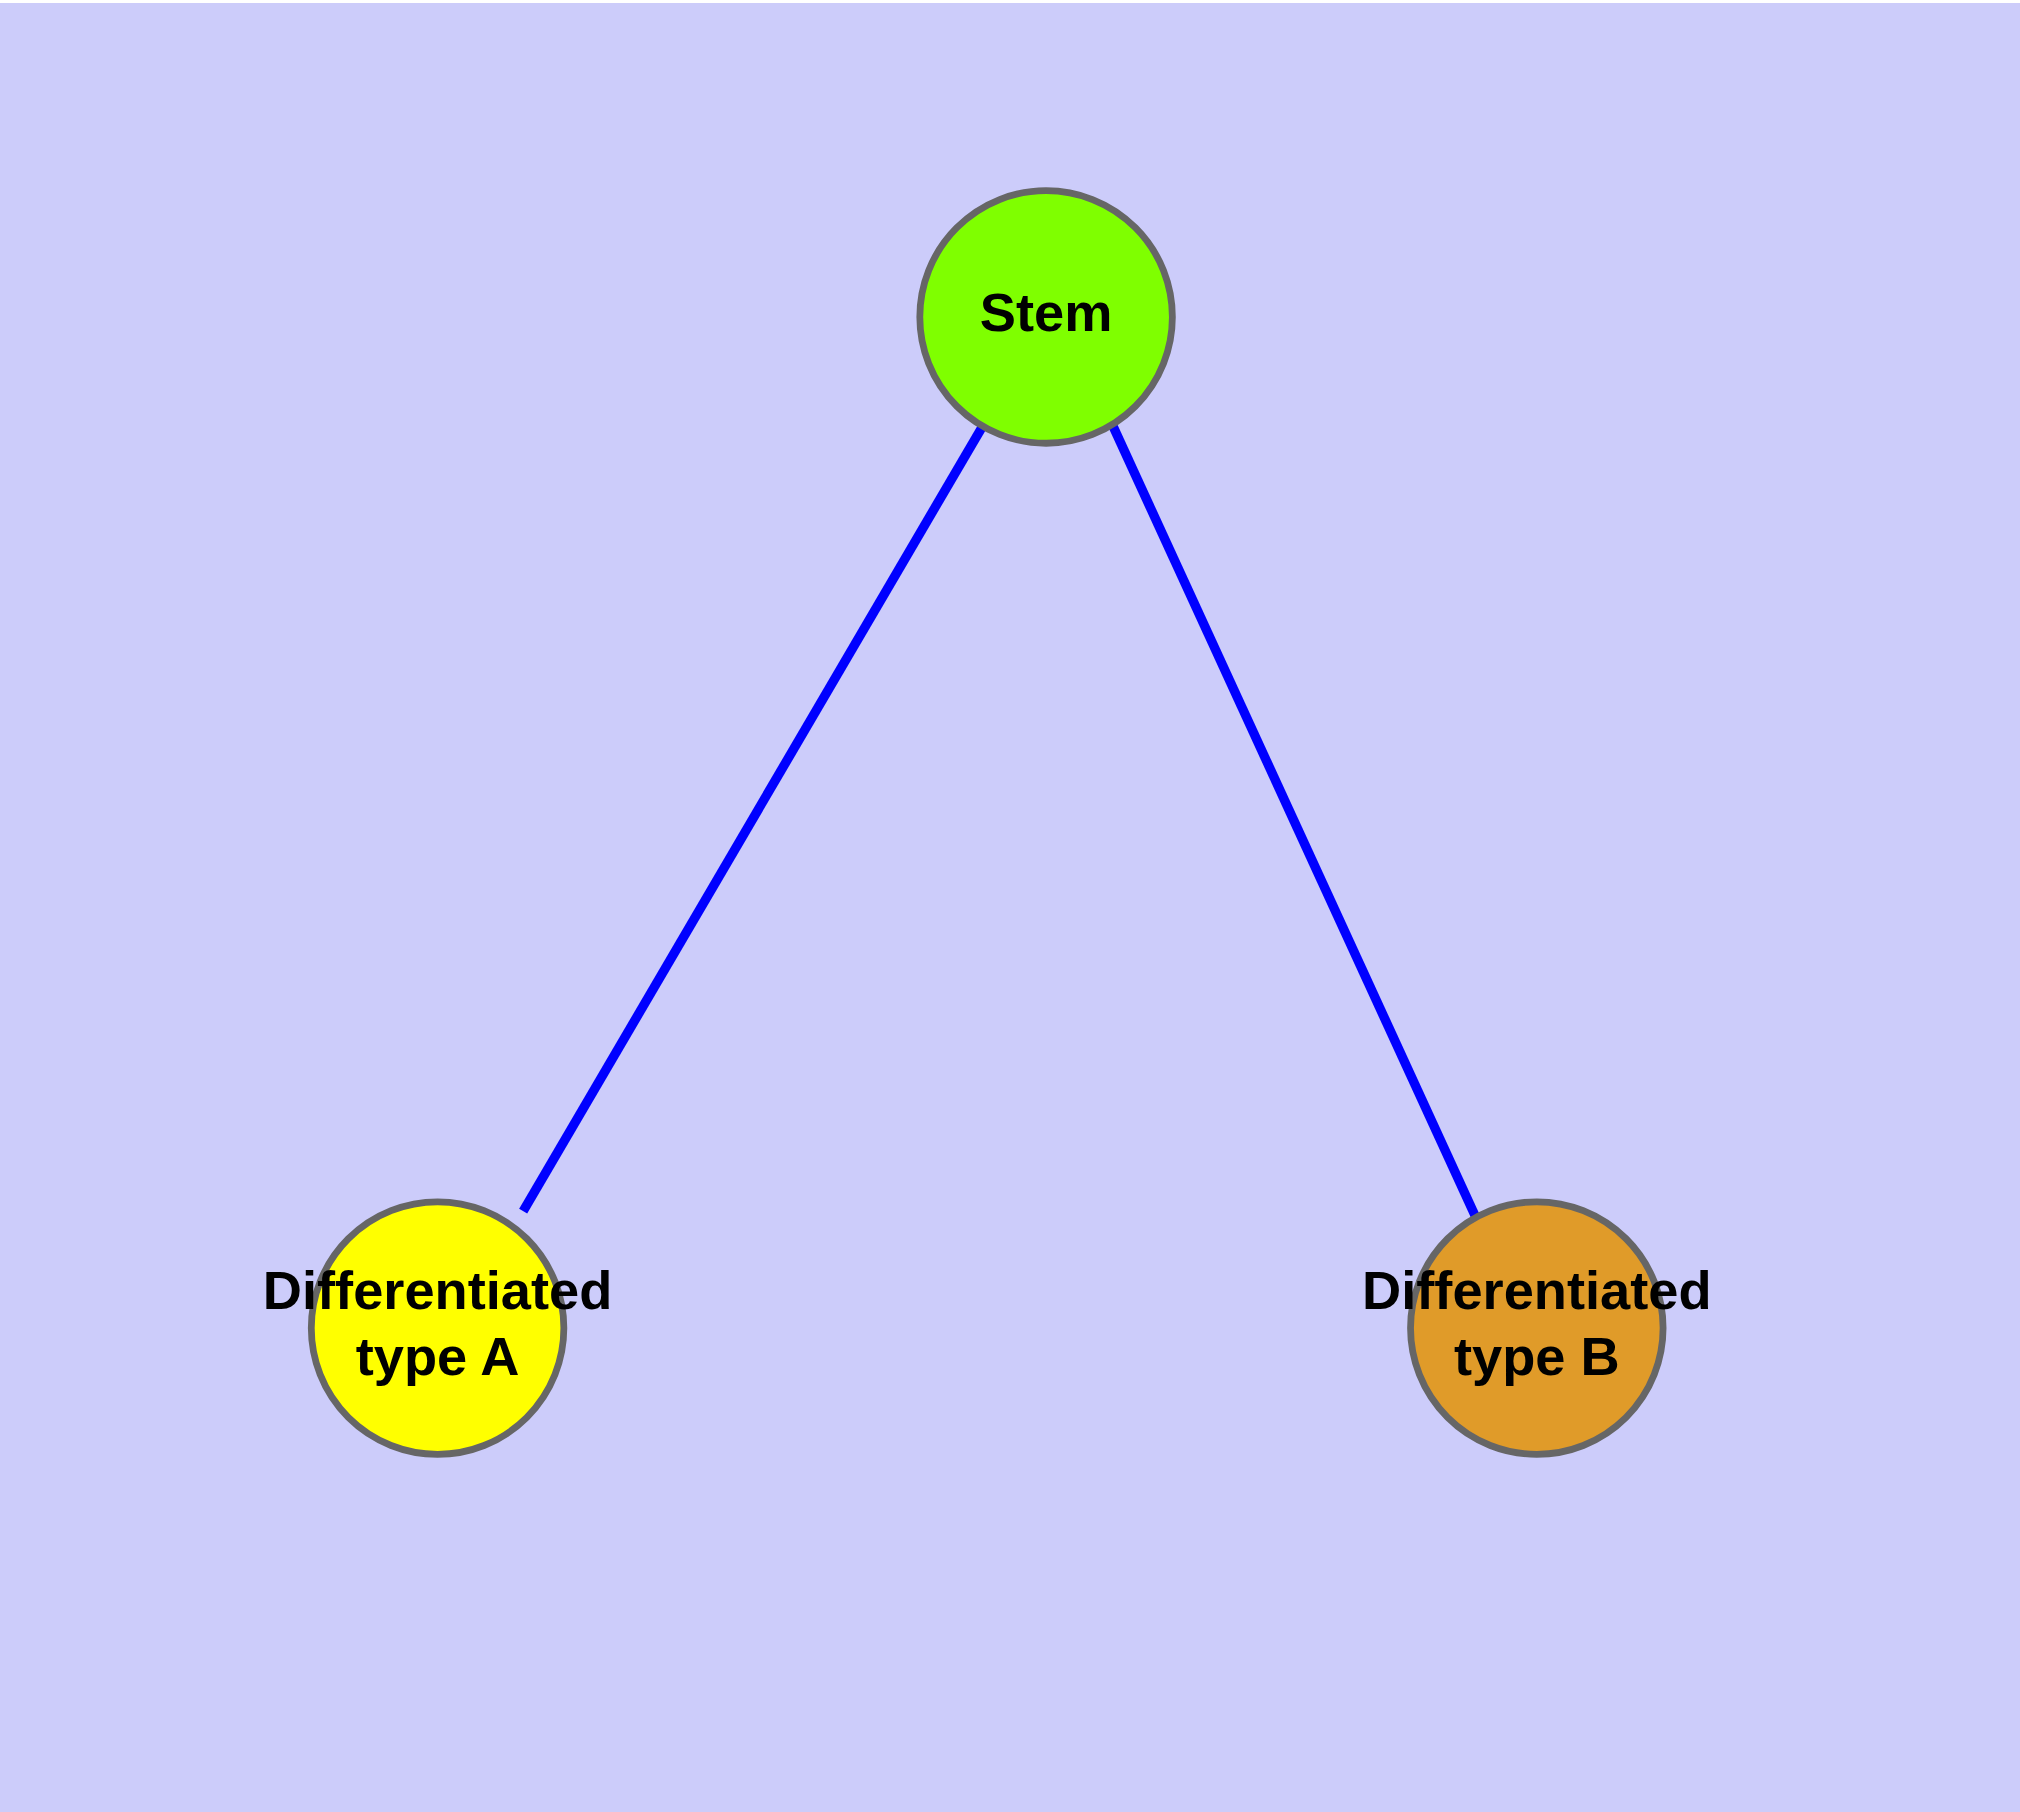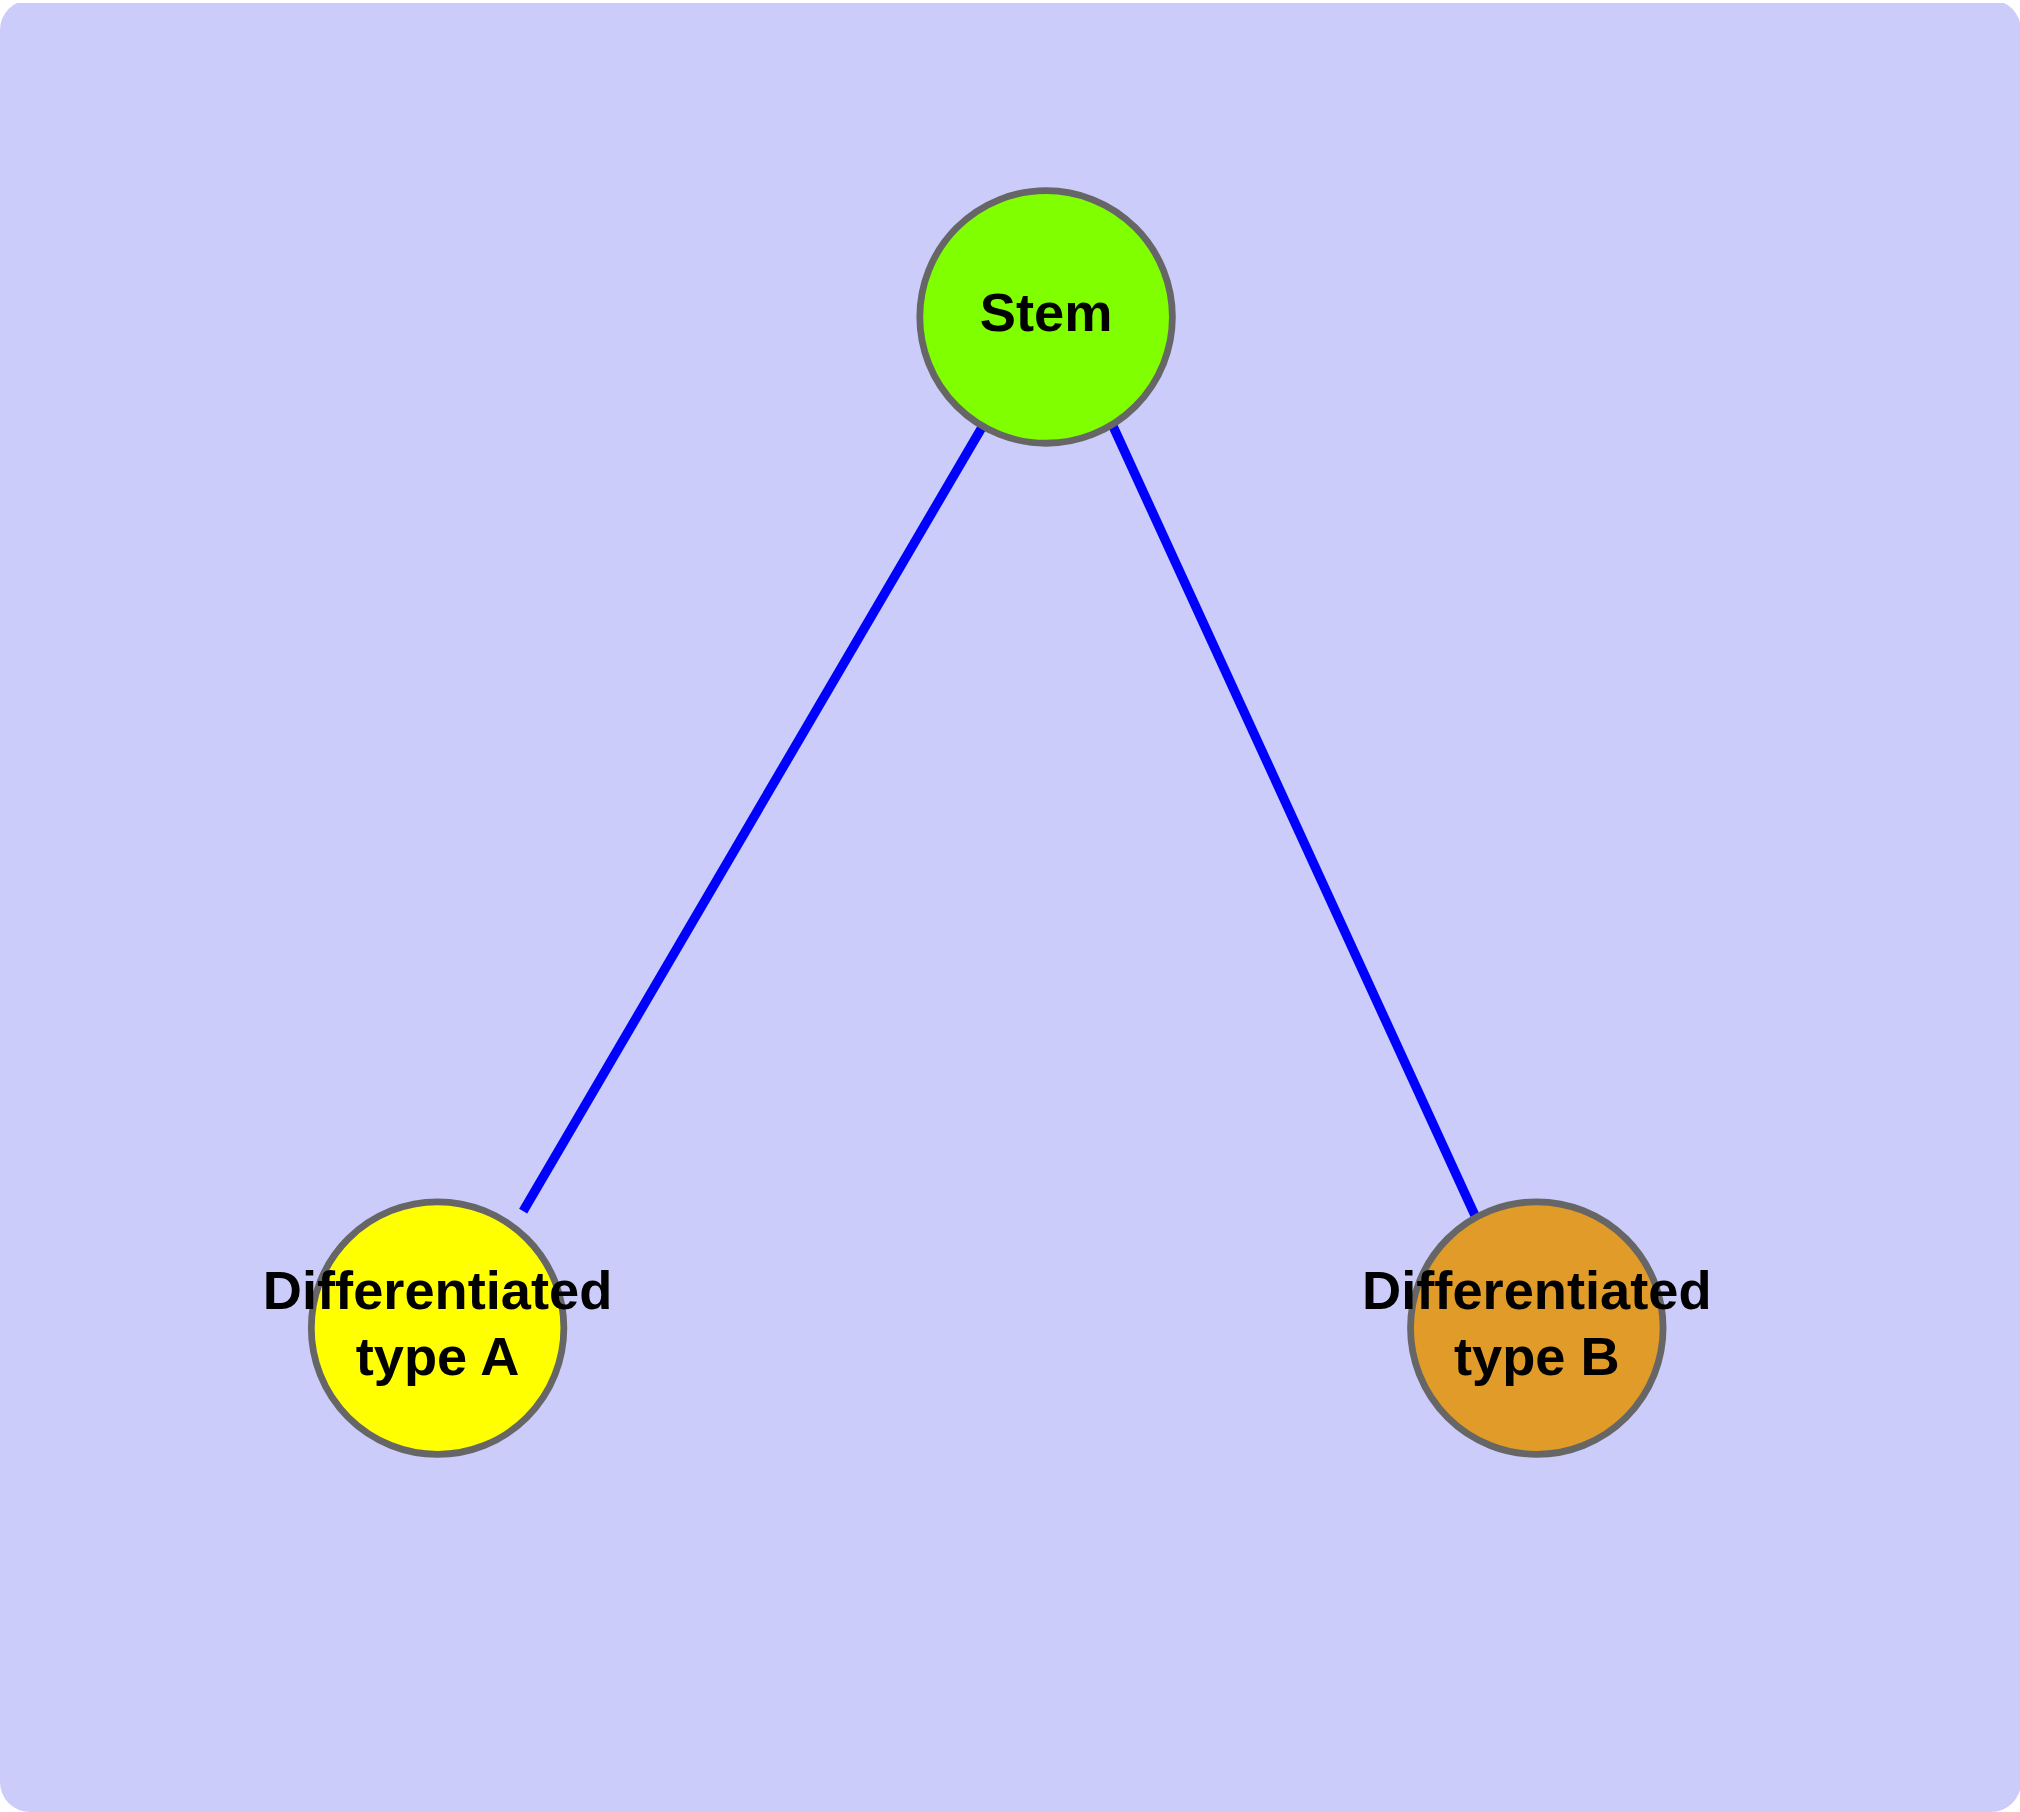--- a/index.html
+++ b/index.html
@@ -8,21 +8,20 @@
     padding: 0;
     background: #ffffff;
   }
   #canvas {
     position: relative;
     width: 2021px;
     height: 1812px;
     background: #ffffff;
     overflow: hidden;
     font-family: "Liberation Sans", "DejaVu Sans", sans-serif;
-    border-radius: 30px;
   }
   #plot-area {
     position: absolute;
     left: 0;
     top: 3.4px;
     width: 2021px;
     height: 1809px;
     background: #ccccfa;
   }
   #graph-svg {

